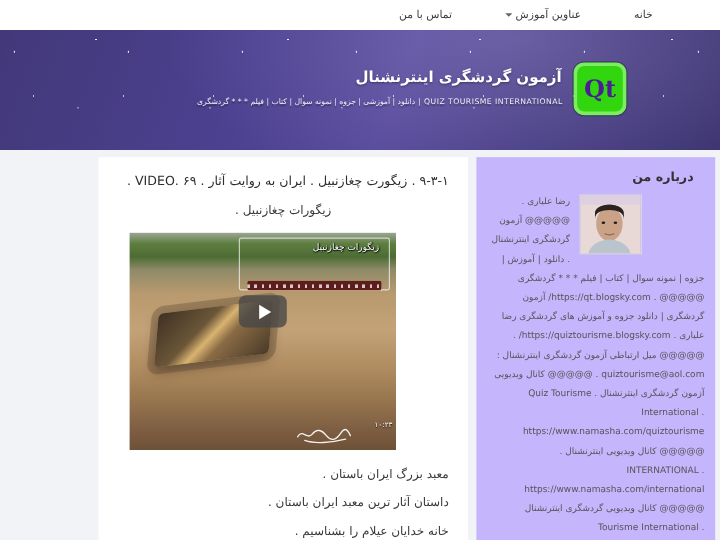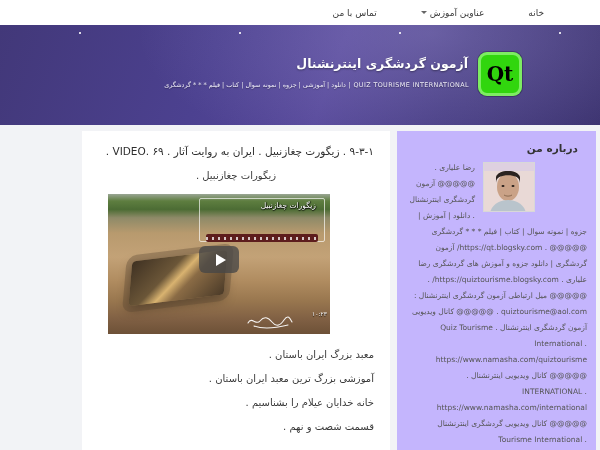--- a/index.html
+++ b/index.html
@@ -38,21 +38,21 @@
       radial-gradient(1px 1px at 28px 55px, rgba(255,255,255,.7) 50%, transparent 55%),
       radial-gradient(ellipse 420px 190px at 72% 8%, rgba(178,168,222,.30), transparent 70%),
       linear-gradient(110deg,#423879 0%,#4c4190 35%,#56489a 55%,#453b82 75%,#3a316e 100%);
     background-size:95px 85px,130px 110px,160px 120px,110px 95px,75px 80px,100% 100%,100% 100%;
   }
   .site-logo {
     position:absolute; top:27px; right:78px; width:44px; height:44px;
     background:#31d60e; border-radius:9px;
     box-shadow: inset 0 0 0 3px rgba(190,255,170,.55), 0 0 0 1px rgba(0,0,0,.25);
     display:flex; align-items:center; justify-content:center;
-    font-family:"DejaVu Serif", serif; font-weight:bold; font-size:20px; color:#000000;
+    font-family:"DejaVu Serif", serif; font-weight:bold; font-size:20px; color:#4c1d95;
     cursor:pointer;
   }
   .site-title {
     position:absolute; top:31px; right:132px;
     font-size:12.5px; font-weight:bold; color:#ffffff; white-space:nowrap;
     text-shadow:0 1px 2px rgba(0,0,0,.4);
   }
   .site-subtitle {
     position:absolute; top:56px; right:131px;
     font-size:6.4px; letter-spacing:.4px; color:#f0eef8; white-space:nowrap;
@@ -67,21 +67,21 @@
   }
   .sidebar {
     position:absolute; left:397px; top:131px; width:199px; height:319px;
     background:#c4b5fd; padding:0 6px; direction:rtl;
   }
 
   
   .post-title { font-size:10.5px; font-weight:normal; color:#2e2e2e; text-align:right; }
   .post-subtitle { margin-top:13px; font-size:10px; color:#3a3a3a; text-align:center; }
   .video {
-    position:relative; width:222px; height:140px; margin:13px 44px 1px 0;
+    position:relative; width:222px; height:181px; margin:13px 44px 1px 0;
     overflow:hidden; cursor:pointer;
     background-image:
       linear-gradient(180deg,
         #9aa694 0%, #5e7e40 5%, #4c6c34 11%, #8e8a68 17%,
         #b89a6e 28%, #c3a277 45%, #b08c60 62%, #99774f 76%,
         #7f5f43 90%, #6d5137 100%);
   }
   .zig {
     position:absolute; left:22px; top:62px; width:96px; height:44px;
     background:linear-gradient(135deg,#3f3122 0%,#6b5638 38%,#d9b370 50%,#8a6b45 62%,#4a3a28 100%);
@@ -178,21 +178,21 @@
       <span class="tri"></span>
     </div>
     <div class="v-duration">۱۰:۲۳</div>
     <svg class="v-signature" width="48" height="16" viewBox="0 0 48 16">
       <path d="M2 10 C6 3, 10 13, 14 8 S 22 4, 26 9 S 34 13, 38 7 S 44 5, 46 9 M8 13 C16 16, 30 15, 42 12" fill="none" stroke="#ffffff" stroke-width="1.1" stroke-linecap="round"></path>
     </svg>
   </div>
 
   <div class="post-body">
     <p>معبد بزرگ ایران باستان .</p>
-    <p>آموزشی بزرگ ترین معبد ایران باستان .</p>
+    <p>داستان آثار ترین معبد ایران باستان .</p>
     <p>خانه خدایان عیلام را بشناسیم .</p>
     <p>قسمت شصت و نهم .</p>
   </div>
 </main>
 
 <aside class="sidebar">
   <h3 class="sb-title">درباره من</h3>
   <div class="about-text">
     <span class="about-photo">
       <svg width="52" height="50" viewBox="0 0 52 50">

